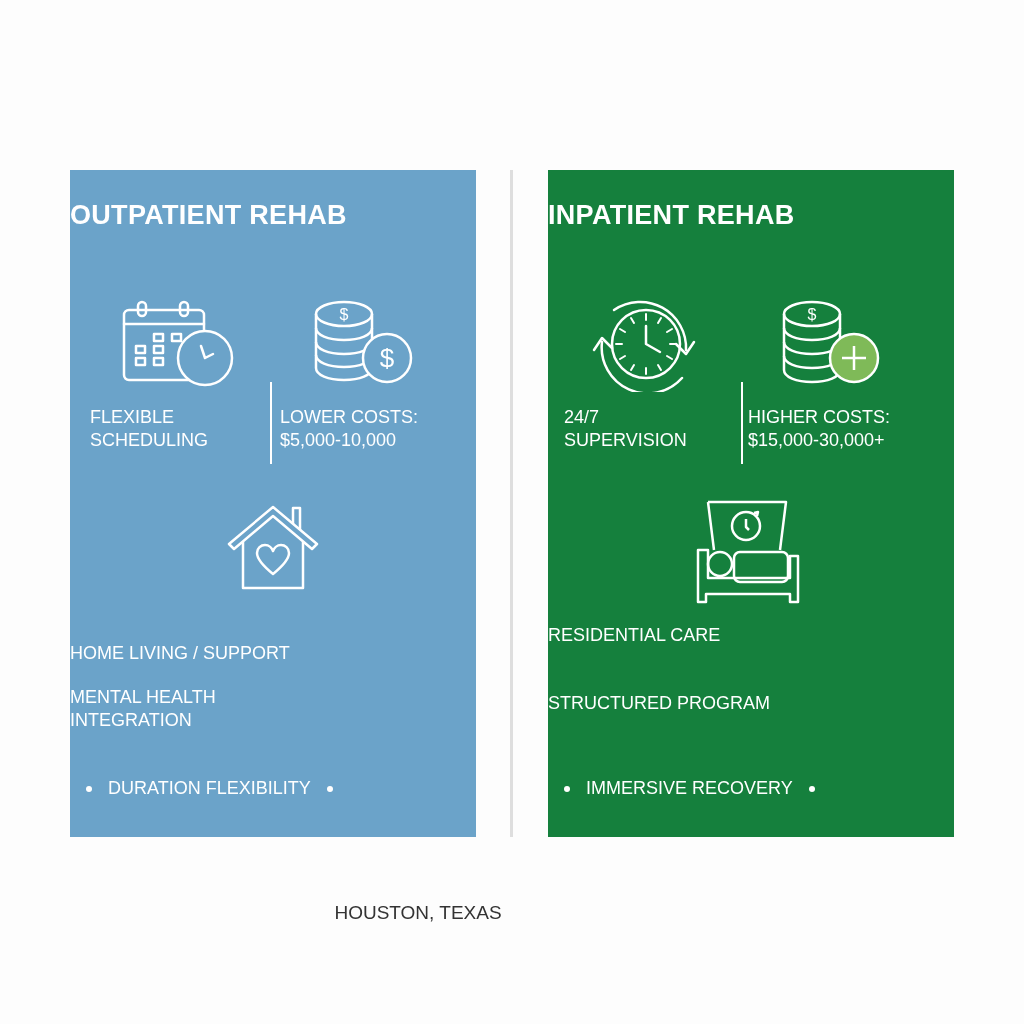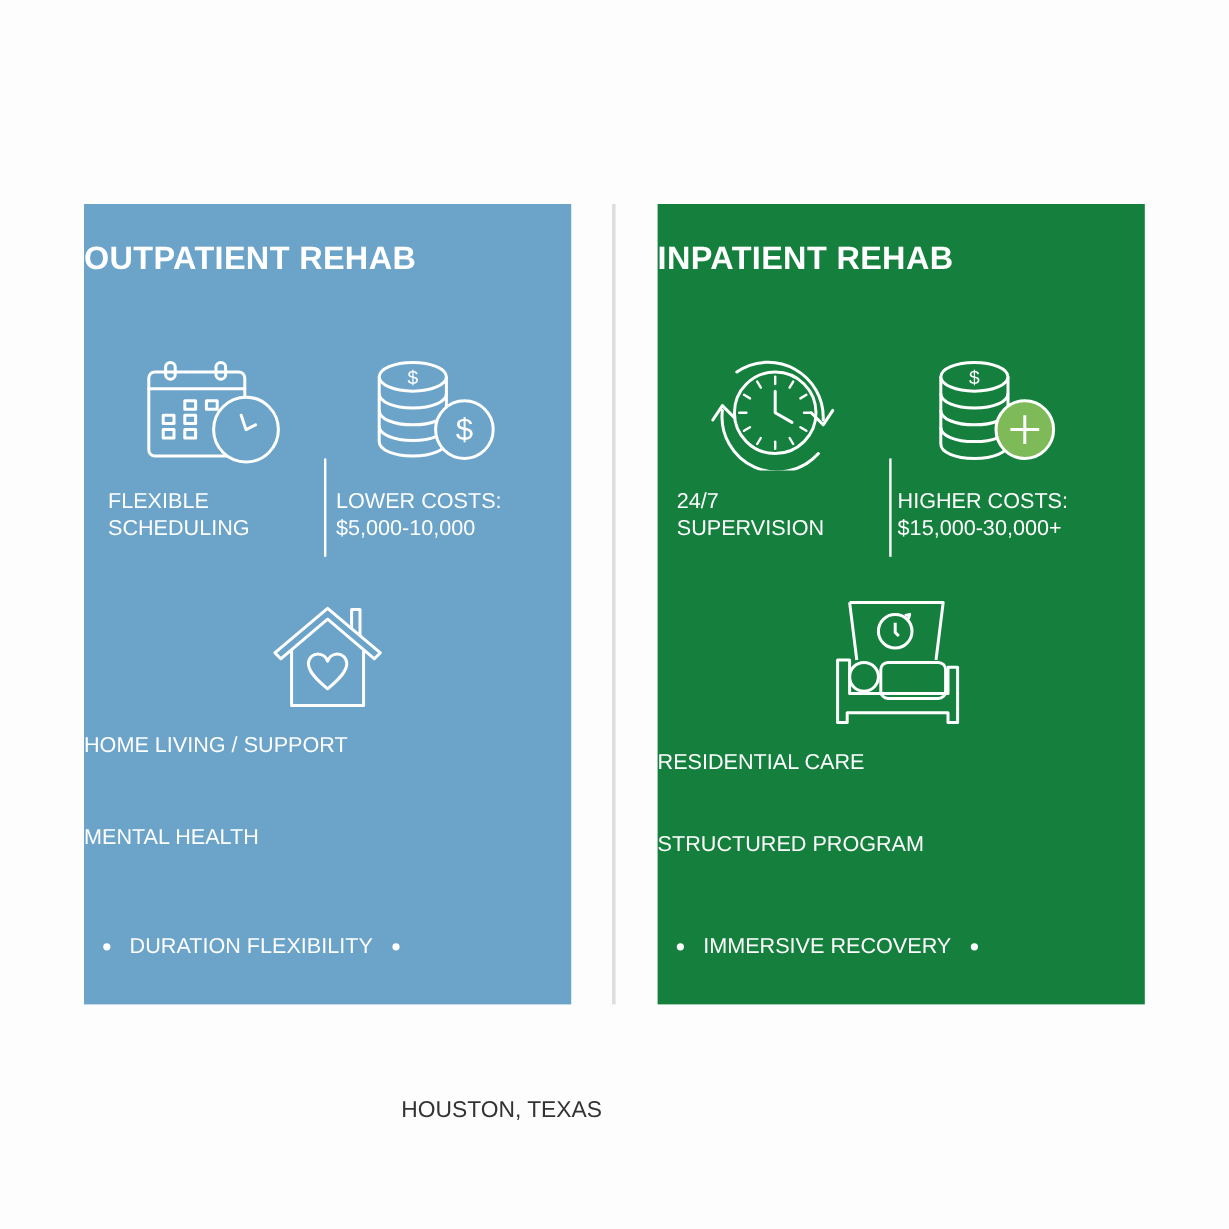--- a/index.html
+++ b/index.html
@@ -5,21 +5,21 @@
   html,body{margin:0;padding:0;}
   body{width:1024px;height:1024px;background:#fdfdfd;position:relative;overflow:hidden;font-family:"Liberation Sans","DejaVu Sans",sans-serif;}
   .panel{position:absolute;top:170px;width:406px;height:667px;color:#fff;}
   .panel.left{left:70px;background:#6ba3c9;}
   .panel.right{left:548px;background:#15803d;text-decoration:underline;}
   .title{position:absolute;top:30px;left:0;width:100%;font-size:27px;font-weight:bold;letter-spacing:0.3px;}
   .feat{position:absolute;text-align:left;font-size:18px;line-height:23px;}
   .icon{position:absolute;}
   .vdiv{position:absolute;width:2px;background:#fff;top:212px;height:82px;}
   .center-divider{position:absolute;left:510px;top:170px;width:3px;height:667px;background:#dedede;}
-  .footer{position:absolute;top:902px;left:0;width:836px;text-align:center;font-size:19px;color:#333;margin-top:13px;}
+  .footer{position:absolute;top:902px;left:0;width:836px;text-align:center;font-size:19px;color:#333;}
   .bullet-row{position:absolute;top:608px;left:0;width:100%;text-align:left;font-size:18px;}
   .dot{display:inline-block;width:6px;height:6px;border-radius:50%;background:#fff;vertical-align:middle;margin:0 16px;}
 </style>
 </head>
 <body>
 
 <div class="panel left">
   <div class="title">OUTPATIENT REHAB</div>
 
   <svg class="icon" style="left:50px;top:128px" width="116" height="90" viewBox="0 0 116 90" fill="none" stroke="#fff" stroke-width="2.5" stroke-linecap="round" stroke-linejoin="round">
@@ -59,24 +59,25 @@
     <div>$5,000-10,000</div>
   </div>
 
   <svg class="icon" style="left:154px;top:332px" width="98" height="90" viewBox="0 0 98 90" fill="none" stroke="#fff" stroke-width="2.5" stroke-linejoin="round">
     <path d="M5 42 L49 5 L93 42 L88 47 L49 14 L10 47 Z"></path>
     <path d="M69 22 V6 H76 V28"></path>
     <path d="M19 40 V86 H79 V40"></path>
     <path d="M49 72 C38 63 33 57 33 51 C33 46 37 43 41 43 C45 43 48 46 49 49 C50 46 53 43 57 43 C61 43 65 46 65 51 C65 57 60 63 49 72 Z"></path>
   </svg>
 
-  <div class="feat" style="left:0;width:424px;top:440px">HOME LIVING / SUPPORT</div>
+  <div class="feat" style="left:0;width:424px;top:472px">HOME LIVING / SUPPORT</div>
 
   <div class="feat" style="left:0;width:406px;top:516px">
     <div>MENTAL HEALTH</div>
+    <div>INTEGRATION</div>
   </div>
 
   <div class="bullet-row">
     <span class="dot"></span><span>DURATION FLEXIBILITY</span><span class="dot"></span>
   </div>
 </div>
 
 <div class="center-divider"></div>
 
 <div class="panel right">

